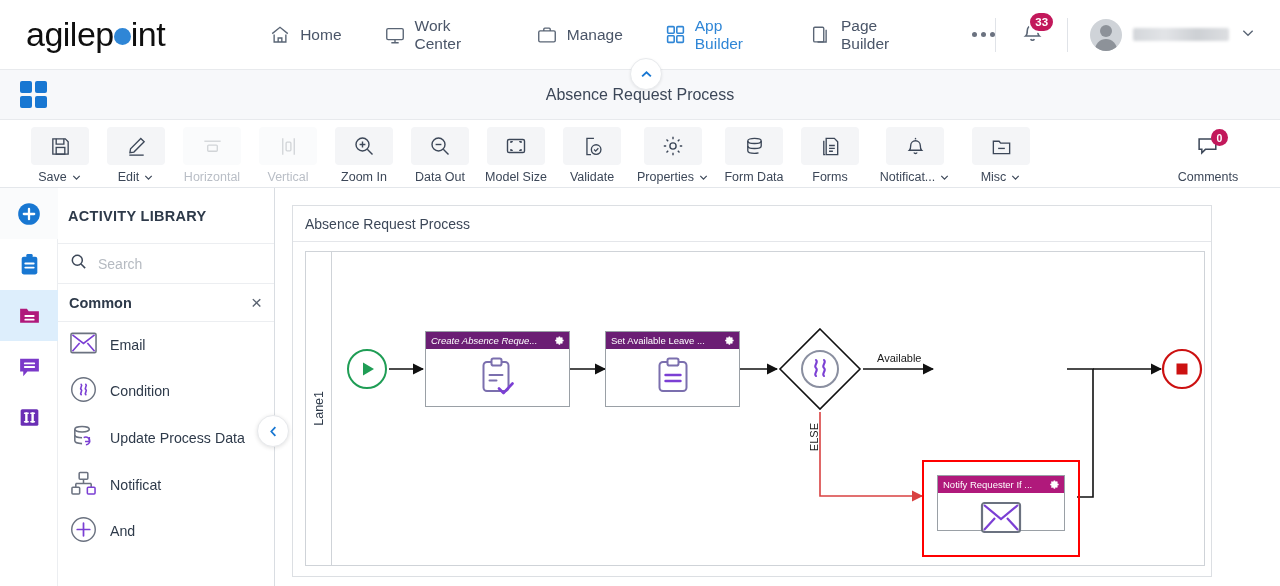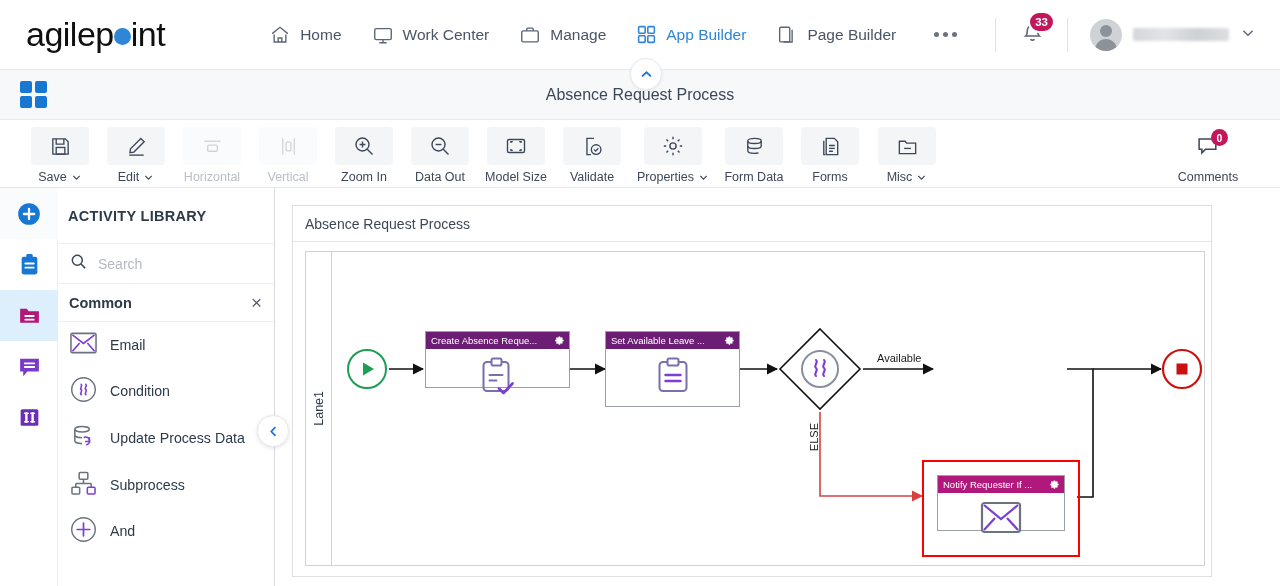--- a/index.html
+++ b/index.html
@@ -15,21 +15,21 @@
     position: absolute; left: 0; top: 0; width: 1280px; height: 70px;
     background: #ffffff; display: flex; align-items: center;
     border-bottom: 1px solid #e8eaed;
   }
   .logo { margin-left: 26px; display: flex; align-items: baseline;
           font-size: 34px; letter-spacing: -0.5px; color: #0f0f0f; font-weight: 400; justify-content: flex-end; }
   .logo .dot {
     display: inline-block; width: 17px; height: 17px; border-radius: 50%;
     background: #2f86d6; margin: 0 0px; position: relative; top: -1px;
   }
-  .navitems { display: flex; align-items: center; margin-left: 104px; gap: 30px; }
+  .navitems { display: flex; align-items: center; margin-left: 104px; gap: 42px; }
   .navitem { display: flex; align-items: center; gap: 9px; cursor: pointer; }
   .navitem .lbl { font-size: 15.5px; color: #4a5568; }
   .navitem.active .lbl { color: #2f86d6; }
   .navitem svg { display: block; }
   .dots3 { display: flex; gap: 4px; margin-left: 8px; cursor: pointer; align-items:center; }
   .dots3 i { width: 5px; height: 5px; border-radius: 50%; background: #6b7280; display:block; }
   .nav-sep { width: 1px; height: 34px; background: #e0e3e8; margin: 0 0px; }
   .bellwrap { position: relative; cursor: pointer; }
   .badge {
     position: absolute; top: -9px; right: -10px; min-width: 22px; height: 22px;
@@ -432,20 +432,35 @@
         <path d="M7.5 3.5H16l3.5 3.5v13.5H7.5z"></path>
           <path d="M5 6v14.5h1.5"></path>
           <path d="M10.5 11h6M10.5 14h6M10.5 17h4"></path>
       </svg>
     </div>
     <div class="tlbl">
         <span>Forms</span>
       </div>
   </div>
 
+  <div class="tbtn" style="width:94px">
+    <div class="ibox">
+      <svg width="23" height="23" viewBox="0 0 24 24" fill="none" stroke="#3c4758" stroke-width="1.4">
+        <path d="M12 3v1.6"></path>
+          <path d="M7 11a5 5 0 0 1 10 0c0 3.6 1.4 4.9 1.4 4.9H5.6S7 14.6 7 11z"></path>
+        <path d="M10.3 18.3a1.9 1.9 0 0 0 3.4 0"></path>
+      </svg>
+    </div>
+    <div class="tlbl">
+        <span>Notificat...</span>
+      <svg width="11" height="11" viewBox="0 0 24 24" fill="none" stroke="#3c4758" stroke-width="2.6">
+          <path d="M5 8.5 12 15.5 19 8.5"></path>
+        </svg>
+    </div>
+  </div>
 
   <div class="tbtn" style="width:78px">
     <div class="ibox">
       <svg width="23" height="23" viewBox="0 0 24 24" fill="none" stroke="#3c4758" stroke-width="1.4">
         <path d="M3.5 6.5h6l1.6 2h9.4v11H3.5z"></path>
           <path d="M8.5 14h7"></path>
       </svg>
     </div>
     <div class="tlbl">
         <span>Misc</span>
@@ -558,21 +573,21 @@
 
   <div class="actitem">
     <span>
       <svg width="27" height="25" viewBox="0 0 28 26" fill="none">
         <rect x="9.5" y="1.5" width="9" height="7" rx="1" stroke="#6b7280" stroke-width="1.6"></rect>
         <path d="M14 8.5v4.5M6 13h16M6 13v4M22 13v4" stroke="#6b7280" stroke-width="1.6"></path>
         <rect x="2" y="17" width="8" height="7" rx="1" stroke="#6b7280" stroke-width="1.6"></rect>
         <rect x="18" y="17" width="8" height="7" rx="1" stroke="#7b3fd4" stroke-width="1.6"></rect>
       </svg>
     </span>
-    <span class="alabel">Subprocess</span>
+    <span class="alabel">Notificat</span>
   </div>
 
   <div class="actitem">
     <span>
       <svg width="27" height="27" viewBox="0 0 28 28" fill="none">
         <circle cx="14" cy="14" r="12.2" stroke="#6b7280" stroke-width="1.5" fill="#fff"></circle>
         <path d="M14 7.5v13M7.5 14h13" stroke="#7b3fd4" stroke-width="1.8" stroke-linecap="round"></path>
       </svg>
     </span>
     <span class="alabel">And</span>
@@ -619,21 +634,21 @@
         <path d="M515 161 V245 H617" fill="none" stroke="#d94141" stroke-width="1.6" marker-end="url(#arrowred)"></path>
       </svg>
 
       <div style="position:absolute;left:41px;top:97px;">
         <svg width="42" height="42" viewBox="0 0 42 42">
           <circle cx="21" cy="21" r="19" fill="#fff" stroke="#1f9d55" stroke-width="2"></circle>
           <path d="M17 14.5 28 21 17 27.5z" fill="#1f9d55"></path>
         </svg>
       </div>
 
-      <div class="node" style="left:120px;top:80px;width:145px;height:57px;">
+      <div class="node" style="left:120px;top:80px;width:145px;height:76px;font-style:italic;">
         <div class="node-hdr">
           <span class="ntitle">Create Absence Reque...</span>
           <svg width="11" height="11" viewBox="0 0 24 24" fill="#fff">
             <path d="M12 8.2A3.8 3.8 0 1 0 12 15.8 3.8 3.8 0 0 0 12 8.2zm0 5.9a2.1 2.1 0 1 1 0-4.2 2.1 2.1 0 0 1 0 4.2z"></path>
             <path d="M21 10.5h-2.1a7 7 0 0 0-.9-2.1l1.5-1.5-2.4-2.4-1.5 1.5a7 7 0 0 0-2.1-.9V3h-3.4v2.1a7 7 0 0 0-2.1.9L6.5 4.5 4.1 6.9l1.5 1.5a7 7 0 0 0-.9 2.1H2.6v3.4h2.1c.2.75.5 1.45.9 2.1l-1.5 1.5 2.4 2.4 1.5-1.5c.65.4 1.35.7 2.1.9V21h3.4v-2.1c.75-.2 1.45-.5 2.1-.9l1.5 1.5 2.4-2.4-1.5-1.5c.4-.65.7-1.35.9-2.1H21z"></path>
           </svg>
         </div>
         <div class="node-body" style="height:57px">
           <svg width="42" height="44" viewBox="0 0 42 44" fill="none">
             <path d="M10 6h18c2 0 3.5 1.6 3.5 3.5v22c0 2-1.6 3.5-3.5 3.5H10c-2 0-3.5-1.6-3.5-3.5v-22C6.5 7.6 8 6 10 6z" stroke="#7b6fae" stroke-width="2"></path>

